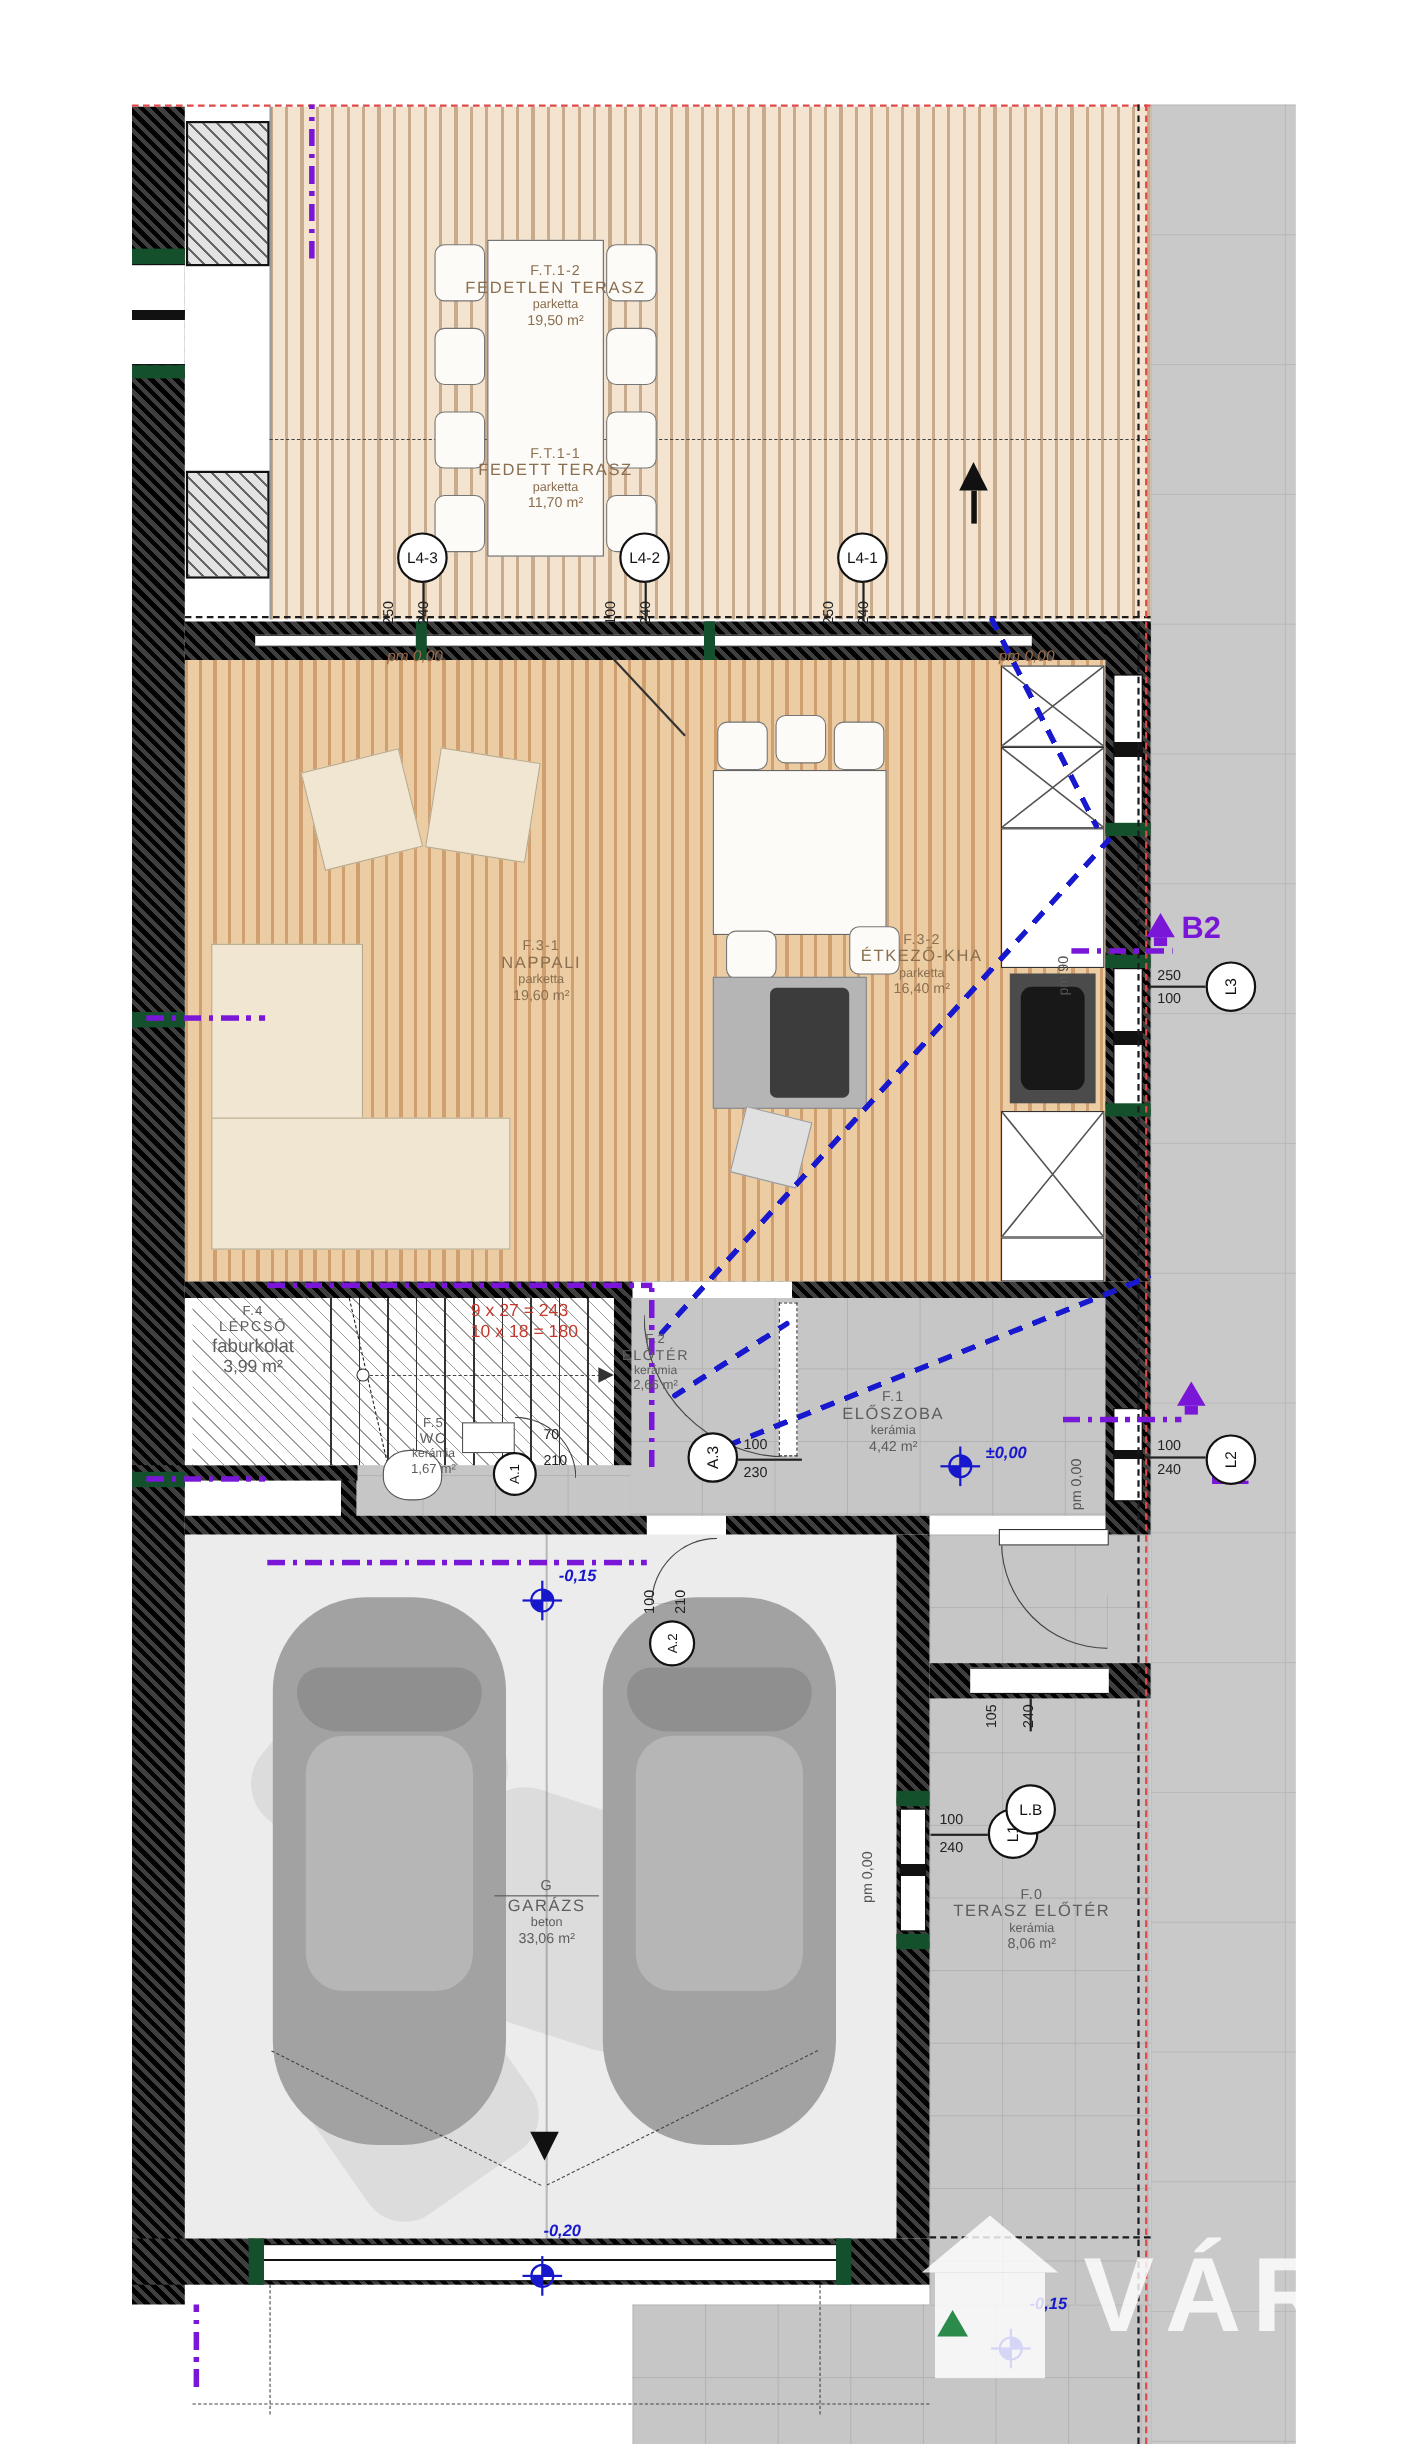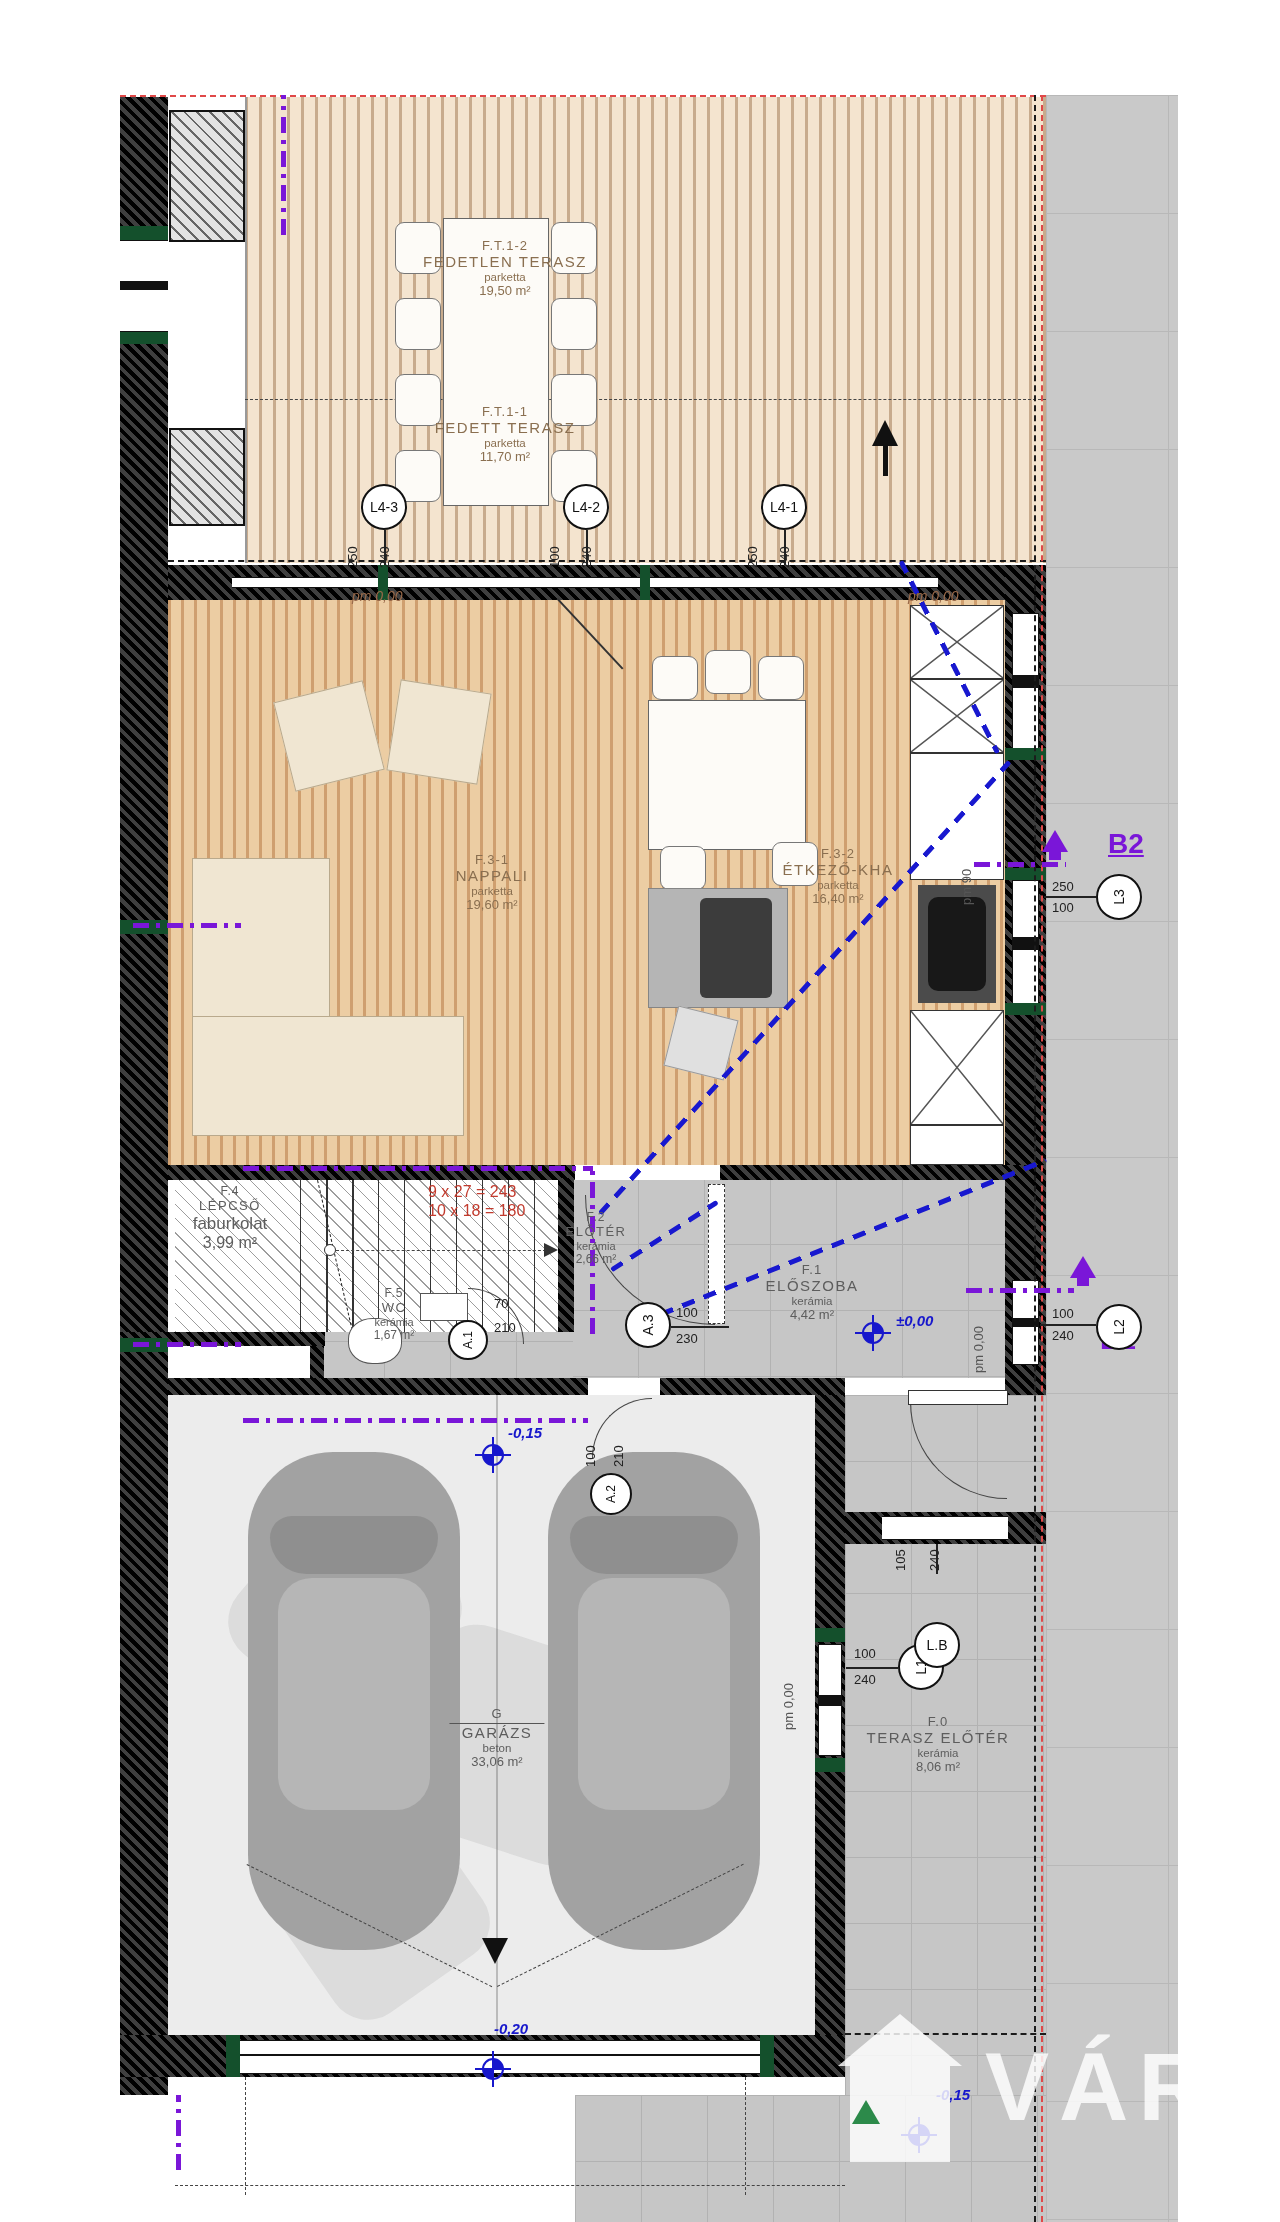--- a/index.html
+++ b/index.html
@@ -223,21 +223,21 @@
 
   <div class="abs psec-v" style="left:281px;top:95px;height:140px;"></div>
   <div class="abs psec-h" style="left:133px;top:923px;width:108px;"></div>
   <div class="abs psec-h" style="left:243px;top:1166px;width:350px;"></div>
   <div class="abs psec-v" style="left:590px;top:1166px;height:168px;"></div>
   <div class="abs psec-h" style="left:133px;top:1342px;width:108px;"></div>
   <div class="abs psec-h" style="left:243px;top:1418px;width:345px;"></div>
   <div class="abs psec-v" style="left:176px;top:2095px;height:75px;"></div>
   <div class="abs psec-h" style="left:974px;top:862px;width:92px;"></div>
   <div class="secarrow" style="left:1042px;top:830px;"></div>
-  <div class="seclabel" style="left:1108px;top:828px;text-decoration:underline;">B2</div>
+  <div class="seclabel" style="left:1074px;top:828px;">B2</div>
   <div class="abs psec-h" style="left:966px;top:1288px;width:108px;"></div>
   <div class="secarrow" style="left:1070px;top:1256px;"></div>
   <div class="seclabel" style="left:1100px;top:1324px;">B1</div>
 
   <div class="bdash abs" style="left:598px;top:1212px;width:610px;transform:rotate(-47.8deg);"></div>
   <div class="bdash abs" style="left:660px;top:1312px;width:415px;transform:rotate(-21.8deg);"></div>
   <div class="bdash abs" style="left:903px;top:560px;width:215px;transform:rotate(63.2deg);"></div>
   <div class="bdash abs" style="left:610px;top:1268px;width:126px;transform:rotate(-32.7deg);"></div>
 
   <div class="abs leader" style="left:384px;top:530px;width:1.5px;height:35px;"></div>

